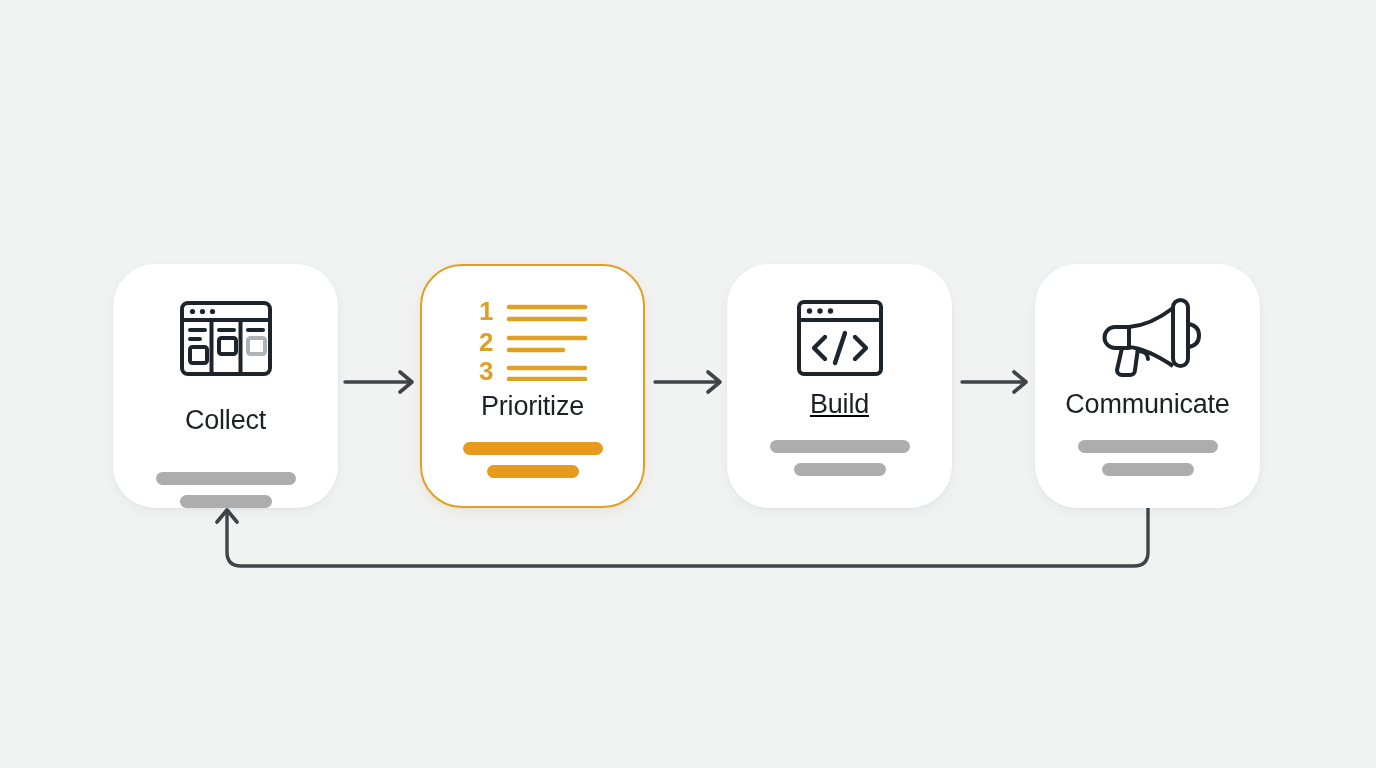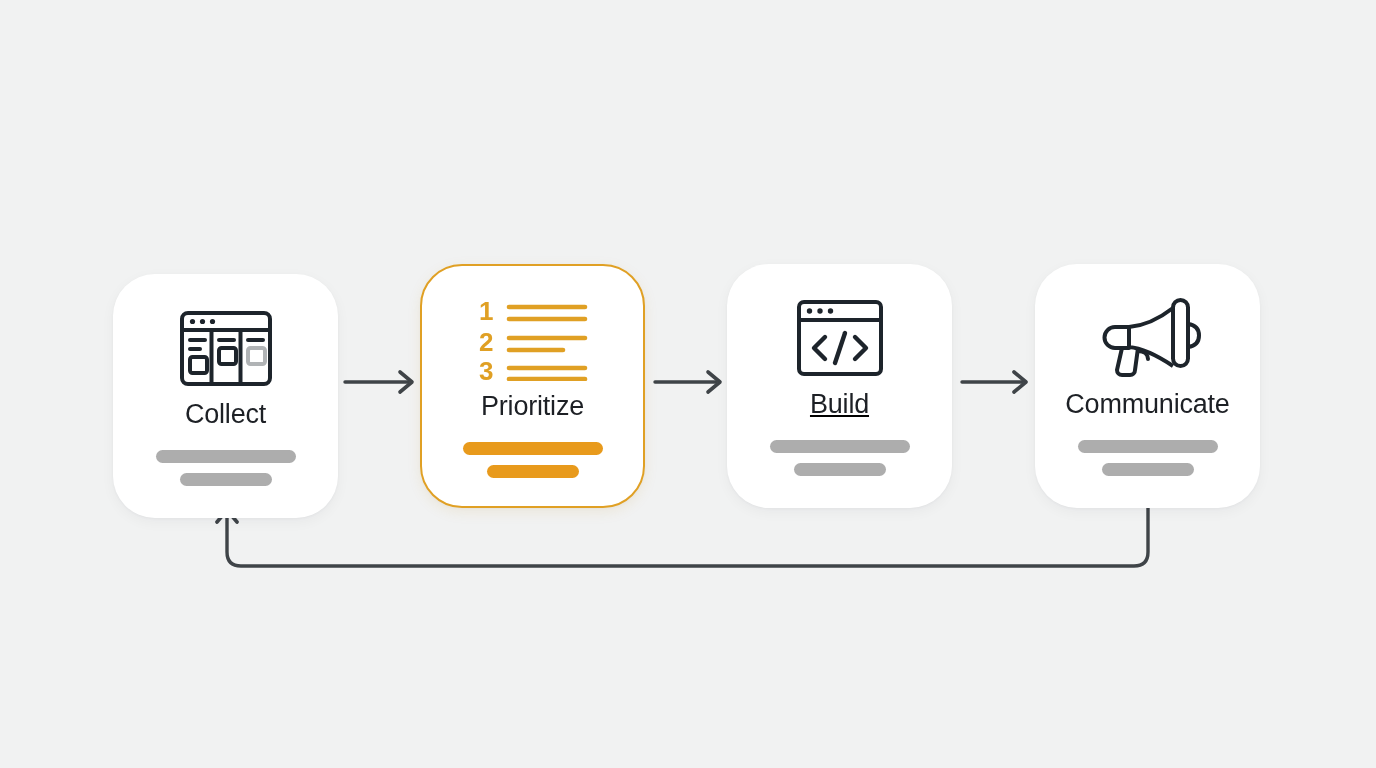--- a/index.html
+++ b/index.html
@@ -100,21 +100,21 @@
       <line x1="962" y1="382" x2="1022" y2="382" stroke="#3f4448" stroke-width="3.4" stroke-linecap="round"></line>
       <polyline points="1014,372 1026,382 1014,392" fill="none" stroke="#3f4448" stroke-width="3.6" stroke-linecap="round" stroke-linejoin="round"></polyline>
     </g>
 
     <g>
       <path d="M1148,498 L1148,552 Q1148,566 1134,566 L241,566 Q227,566 227,552 L227,514" fill="none" stroke="#3f4448" stroke-width="3.4" stroke-linecap="round" stroke-linejoin="round"></path>
       <polyline points="217,522 227,510 237,522" fill="none" stroke="#3f4448" stroke-width="3.6" stroke-linecap="round" stroke-linejoin="round"></polyline>
     </g>
   </svg>
 
-  <div class="card" style="left:113px; top:274px;">
+  <div class="card" style="left:113px; top:264px;gap:16px;">
     <div class="card-icon">
       <svg width="96" height="80" viewBox="0 0 96 80" fill="none">
         <rect x="4" y="5" width="88" height="71" rx="6" stroke="#1d242b" stroke-width="4"></rect>
         <line x1="4" y1="22" x2="92" y2="22" stroke="#1d242b" stroke-width="4"></line>
         <circle cx="14.5" cy="13.5" r="2.6" fill="#1d242b"></circle>
         <circle cx="24.5" cy="13.5" r="2.6" fill="#1d242b"></circle>
         <circle cx="34.5" cy="13.5" r="2.6" fill="#1d242b"></circle>
         <line x1="33.5" y1="22" x2="33.5" y2="76" stroke="#1d242b" stroke-width="4"></line>
         <line x1="62.5" y1="22" x2="62.5" y2="76" stroke="#1d242b" stroke-width="4"></line>
         <line x1="12" y1="32" x2="27" y2="32" stroke="#1d242b" stroke-width="4" stroke-linecap="round"></line>

